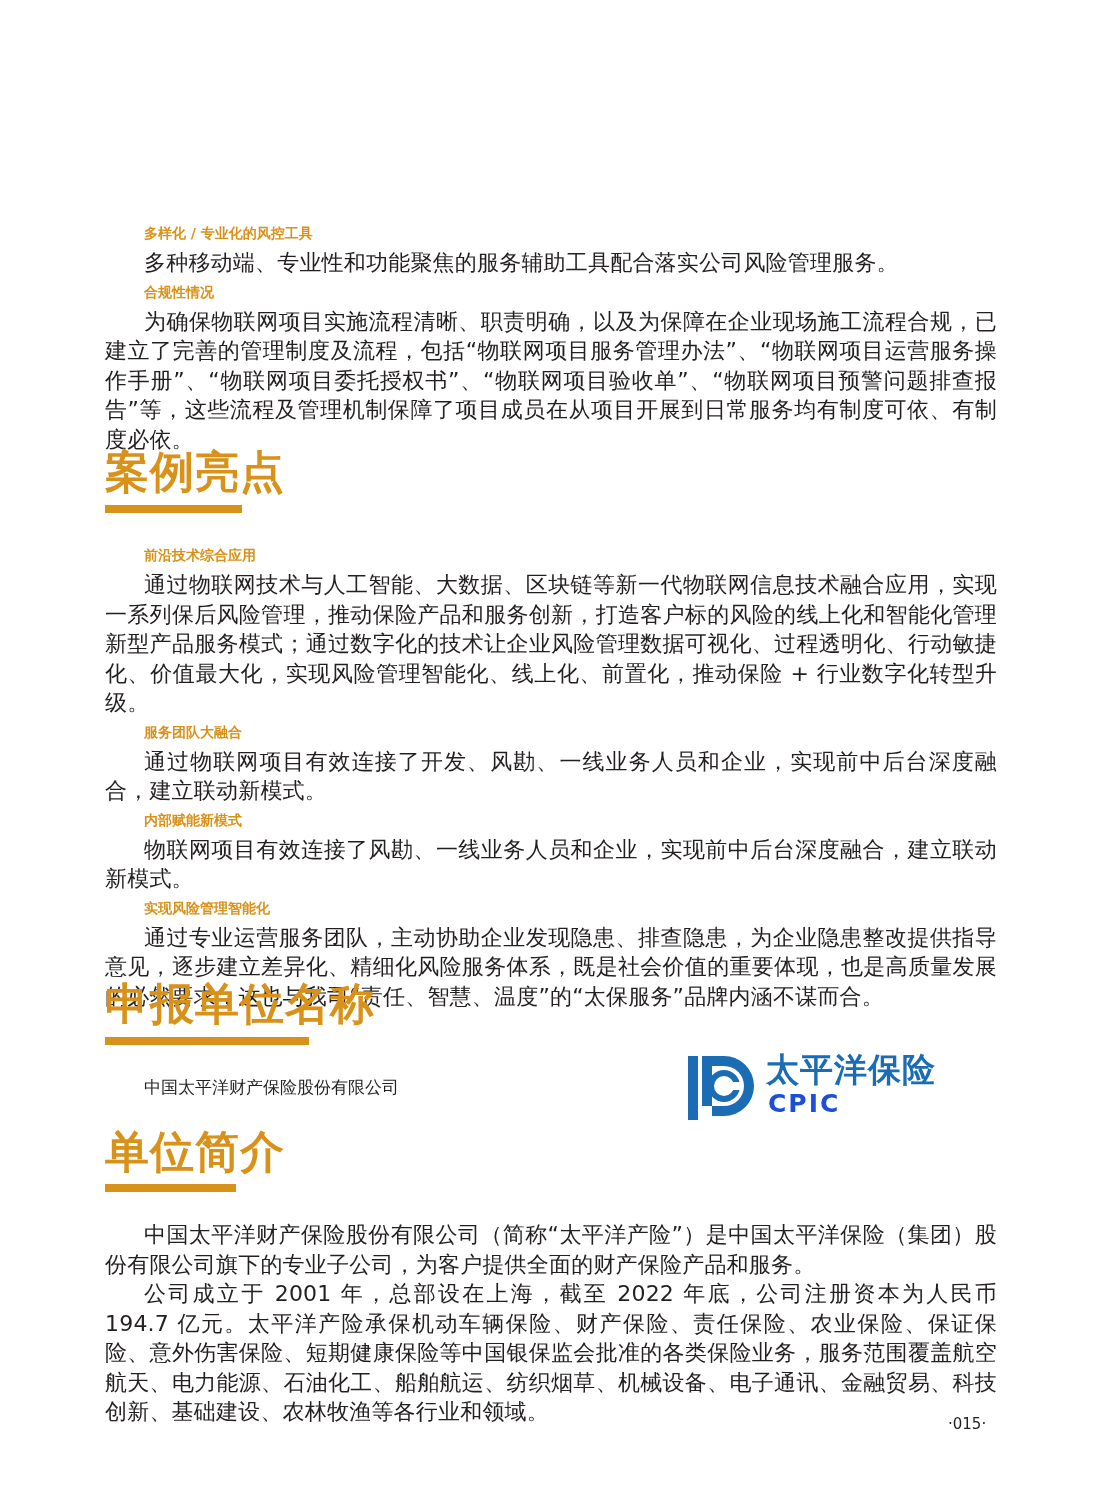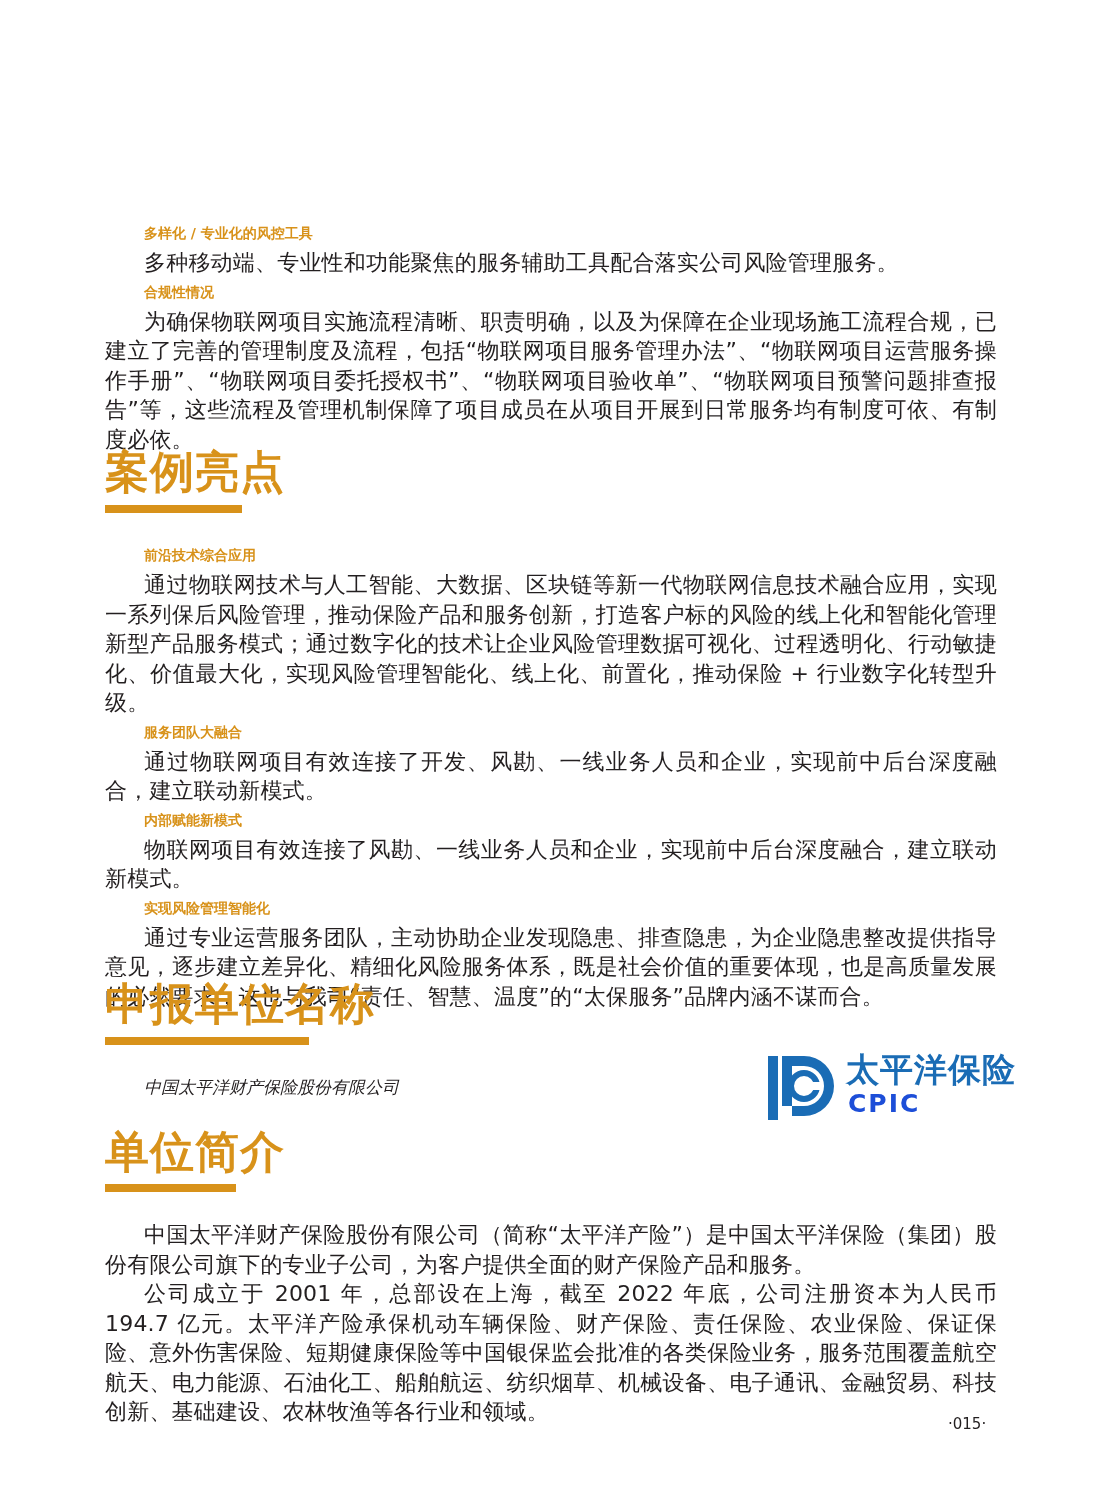--- a/index.html
+++ b/index.html
@@ -4,22 +4,22 @@
 <style>
   html, body { margin: 0; padding: 0; background: #ffffff; }
   body { width: 1102px; height: 1496px; position: relative; overflow: hidden;
          font-family: "DejaVu Sans", "Liberation Sans", sans-serif; color: #231f20; }
   .page { position: absolute; left: 0; top: 0; width: 1102px; height: 1496px; }
   .content { position: absolute; left: 105px; width: 892px; }
   .sub { color: #d8921a; font-weight: bold; font-size: 14px; line-height: 29px; padding-left: 39px; margin: 0; }
   .para { font-size: 22px; line-height: 29.5px; text-indent: 39px; margin: 0; text-align: justify; letter-spacing: 0.2px; }
   .h1 { position: absolute; left: 105px; color: #d8921a; font-weight: bold; font-size: 44px; line-height: 40px; margin: 0; letter-spacing: 1px; }
   .bar { position: absolute; left: 105px; height: 8px; background: #d8921a; }
-  .company { position: absolute; left: 144px; top: 1075px; font-size: 17px; line-height: 24px; font-style: italic; }
-  .logo { position: absolute; left: 768px; top: 1048px; width: 270px; height: 74px; }
+  .company { position: absolute; left: 144px; top: 1075px; font-size: 17px; line-height: 24px; }
+  .logo { position: absolute; left: 688px; top: 1048px; width: 270px; height: 74px; }
   .logo-cn { position: absolute; left: 78px; top: 2px; font-size: 33px; font-weight: bold; color: #1a6cb5; letter-spacing: 1px; line-height: 40px; white-space: nowrap; }
   .logo-en { position: absolute; left: 80px; top: 42px; font-size: 25px; font-weight: bold; color: #1d4ed8; letter-spacing: 2px; line-height: 28px; }
   .pagenum { position: absolute; left: 948px; top: 1415px; font-size: 15px; color: #231f20; }
 </style>
 </head>
 <body>
 
 <div class="page">
 
   <div class="content" style="top:219px;">

